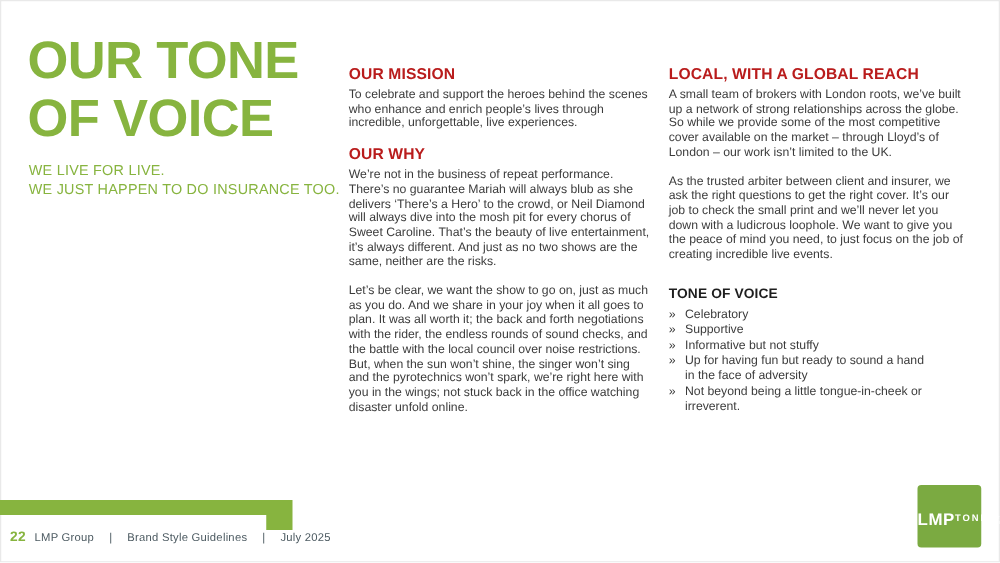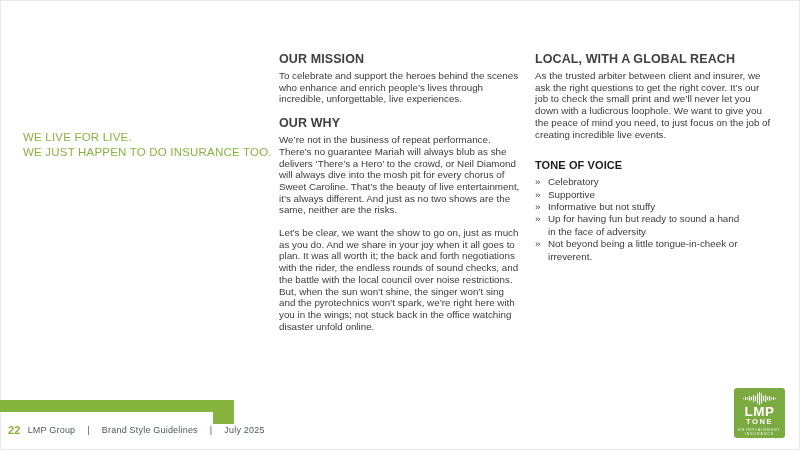--- a/index.html
+++ b/index.html
@@ -22,21 +22,21 @@
     color: #87b43f; font-weight: normal; font-size: 11.5px; line-height: 14.5px;
     letter-spacing: 0.2px;
   }
 
   
   .col { position: absolute; top: 52px; color: #3b3b3b; }
   .col-mid   { left: 279px; width: 241px; }
   .col-right { left: 535px; width: 237px; }
 
   .col h3 {
-    color: #404040; font-size: 12.5px; font-weight: bold;
+    color: #b91c1c; font-size: 12.5px; font-weight: bold;
     line-height: 14px; margin-bottom: 4px; letter-spacing: 0.1px;
   }
   .col p {
     font-size: 9.8px; line-height: 11.7px; margin-bottom: 11px;
   }
   .col section + section { margin-top: 4px; }
 
   
   .tone { margin-top: 19px; }
   .tone h4 {
@@ -66,53 +66,58 @@
   }
   .footer-text .pagenum {
     color: #87b43f; font-weight: bold; font-size: 11px; margin-right: 7px;
   }
   .footer-text .sep { margin: 0 12px; color: #4c5a61; }
 
   
   .logo {
     position: absolute; left: 734px; top: 388px; width: 51px; height: 50px;
     background: #7baa41; border-radius: 3px;
-    display: flex; flex-direction: column; align-items: center;
+    display: flex; flex-direction: row; align-items: center;
     padding-top: 4px; color: #ffffff;
   }
   .logo .wave { height: 13px; margin-bottom: 0px; }
   .logo .lmp   { font-size: 13.5px; font-weight: bold; line-height: 13px; letter-spacing: 0.5px; }
   .logo .group { font-size: 7.5px;  font-weight: bold; line-height: 8px;  letter-spacing: 1.6px; }
   .logo .sub   { font-size: 3.5px;  line-height: 4.2px; letter-spacing: 1px; margin-top: 2px; opacity: 0.9; text-align: center; }
 </style>
 </head>
 <body>
 
 <div class="page">
 
+  <div class="title">
+    <div>OUR TONE</div>
+    <div>OF VOICE</div>
+  </div>
   <div class="tagline">
     <div>WE LIVE FOR LIVE.</div>
     <div>WE JUST HAPPEN TO DO INSURANCE TOO.</div>
   </div>
 
   <div class="col col-mid">
     <section>
       <h3>OUR MISSION</h3>
       <p>To celebrate and support the heroes behind the scenes who enhance and enrich people’s lives through incredible, unforgettable, live experiences.</p>
     </section>
     <section>
       <h3>OUR WHY</h3>
       <p>We’re not in the business of repeat performance. There’s no guarantee Mariah will always blub as she delivers ‘There’s a Hero’ to the crowd, or Neil Diamond will always dive into the mosh pit for every chorus  of Sweet Caroline. That’s the beauty of live entertainment, it’s always different. And just as no two shows are the same, neither are the risks.</p>
       <p>Let’s be clear, we want the show to go on, just as much as you do. And we share in your joy when it all goes to plan. It was all worth it; the back and forth negotiations with the rider, the endless rounds of sound checks, and the battle with the local council over noise restrictions. But, when the sun won’t shine, the singer won’t sing and the pyrotechnics won’t spark, we’re right here with you in the wings; not stuck back in the office watching disaster unfold online.</p>
     </section>
   </div>
 
   <div class="col col-right">
     <section>
       <h3>LOCAL, WITH A GLOBAL REACH</h3>
+      <p>A small team of brokers with London roots, we’ve built up a network of strong relationships across the globe. So while we provide some of the most competitive cover available on the market – through Lloyd’s of London – our work isn’t limited to the UK.</p>
       <p>As the trusted arbiter between client and insurer, we ask the right questions to get the right cover. It’s our job to check the small print and we’ll never let you down with a ludicrous loophole. We want to give you the peace of mind you need, to just focus on the job of creating incredible live events.</p>
     </section>
 
     <div class="tone">
       <h4>TONE OF VOICE</h4>
       <ul>
         <li><span class="bullet">»</span><span>Celebratory</span></li>
         <li><span class="bullet">»</span><span>Supportive</span></li>
         <li><span class="bullet">»</span><span>Informative but not stuffy</span></li>
         <li><span class="bullet">»</span><span>Up for having fun but ready to sound a hand in the face of adversity</span></li>

